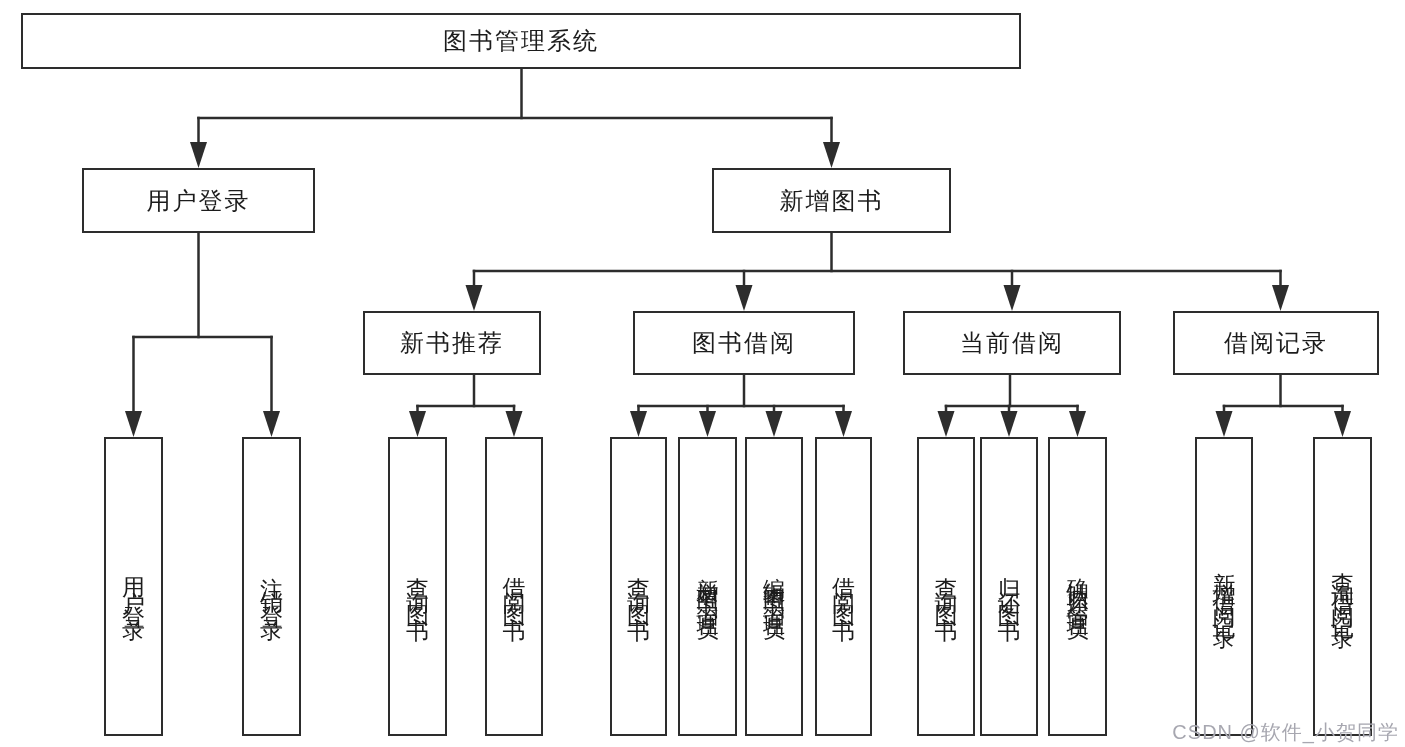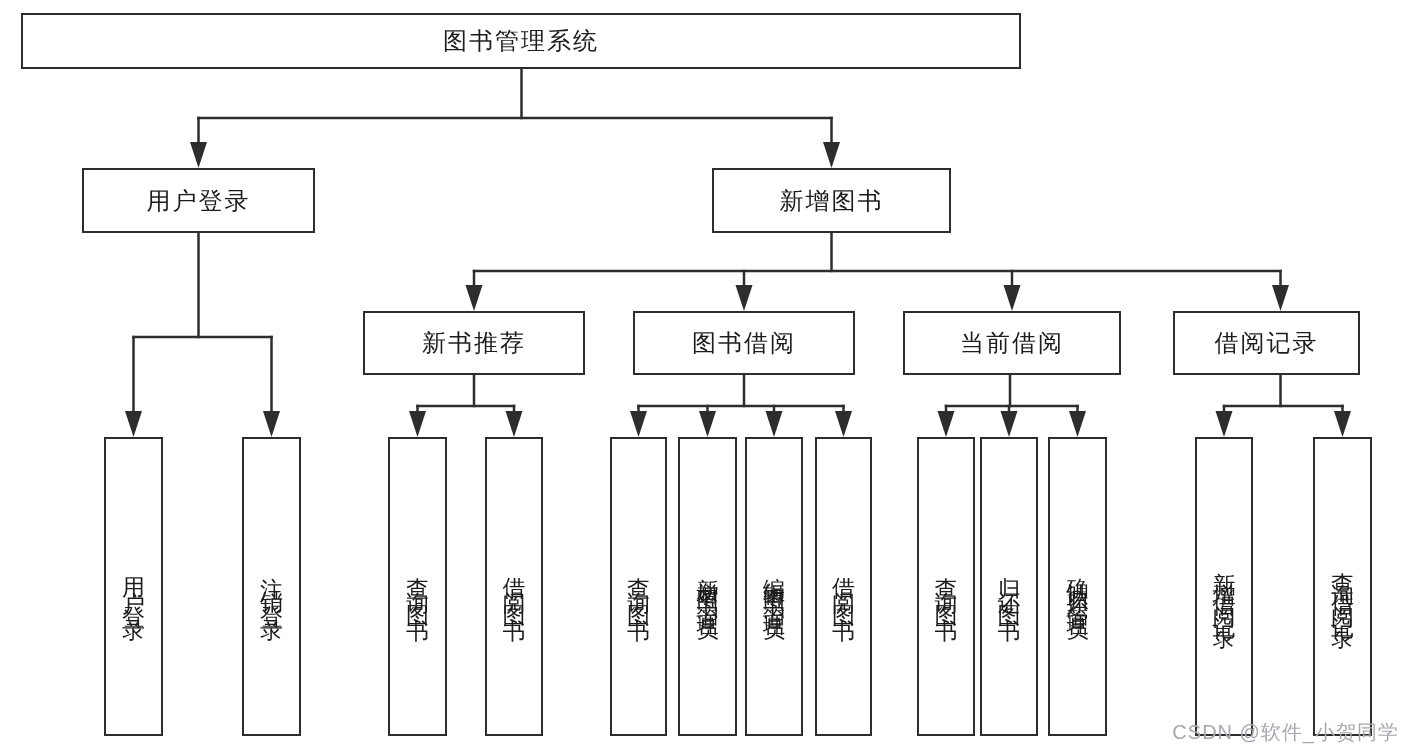--- a/index.html
+++ b/index.html
@@ -142,30 +142,30 @@
     <span>图书管理系统</span>
   </div>
 
   <div class="box hnode" style="left:82px;top:168px;width:233px;height:65px">
     <span>用户登录</span>
   </div>
   <div class="box hnode" style="left:712px;top:168px;width:239px;height:65px">
     <span>新增图书</span>
   </div>
 
-  <div class="box hnode" style="left:363px;top:311px;width:222px;height:64px">
+  <div class="box hnode" style="left:363px;top:311px;width:178px;height:64px">
     <span>新书推荐</span>
   </div>
   <div class="box hnode" style="left:903px;top:311px;width:218px;height:64px">
     <span>当前借阅</span>
   </div>
   <div class="box hnode" style="left:633px;top:311px;width:222px;height:64px">
     <span>图书借阅</span>
   </div>
-  <div class="box hnode" style="left:1173px;top:311px;width:187px;height:64px">
+  <div class="box hnode" style="left:1173px;top:311px;width:206px;height:64px">
     <span>借阅记录</span>
   </div>
 
   <div class="box vnode short" style="left:104px;top:437px;width:59px;height:299px">
     <span class="vtext">用户登录</span>
   </div>
   <div class="box vnode short" style="left:242px;top:437px;width:59px;height:299px">
     <span class="vtext">注销登录</span>
   </div>
 

